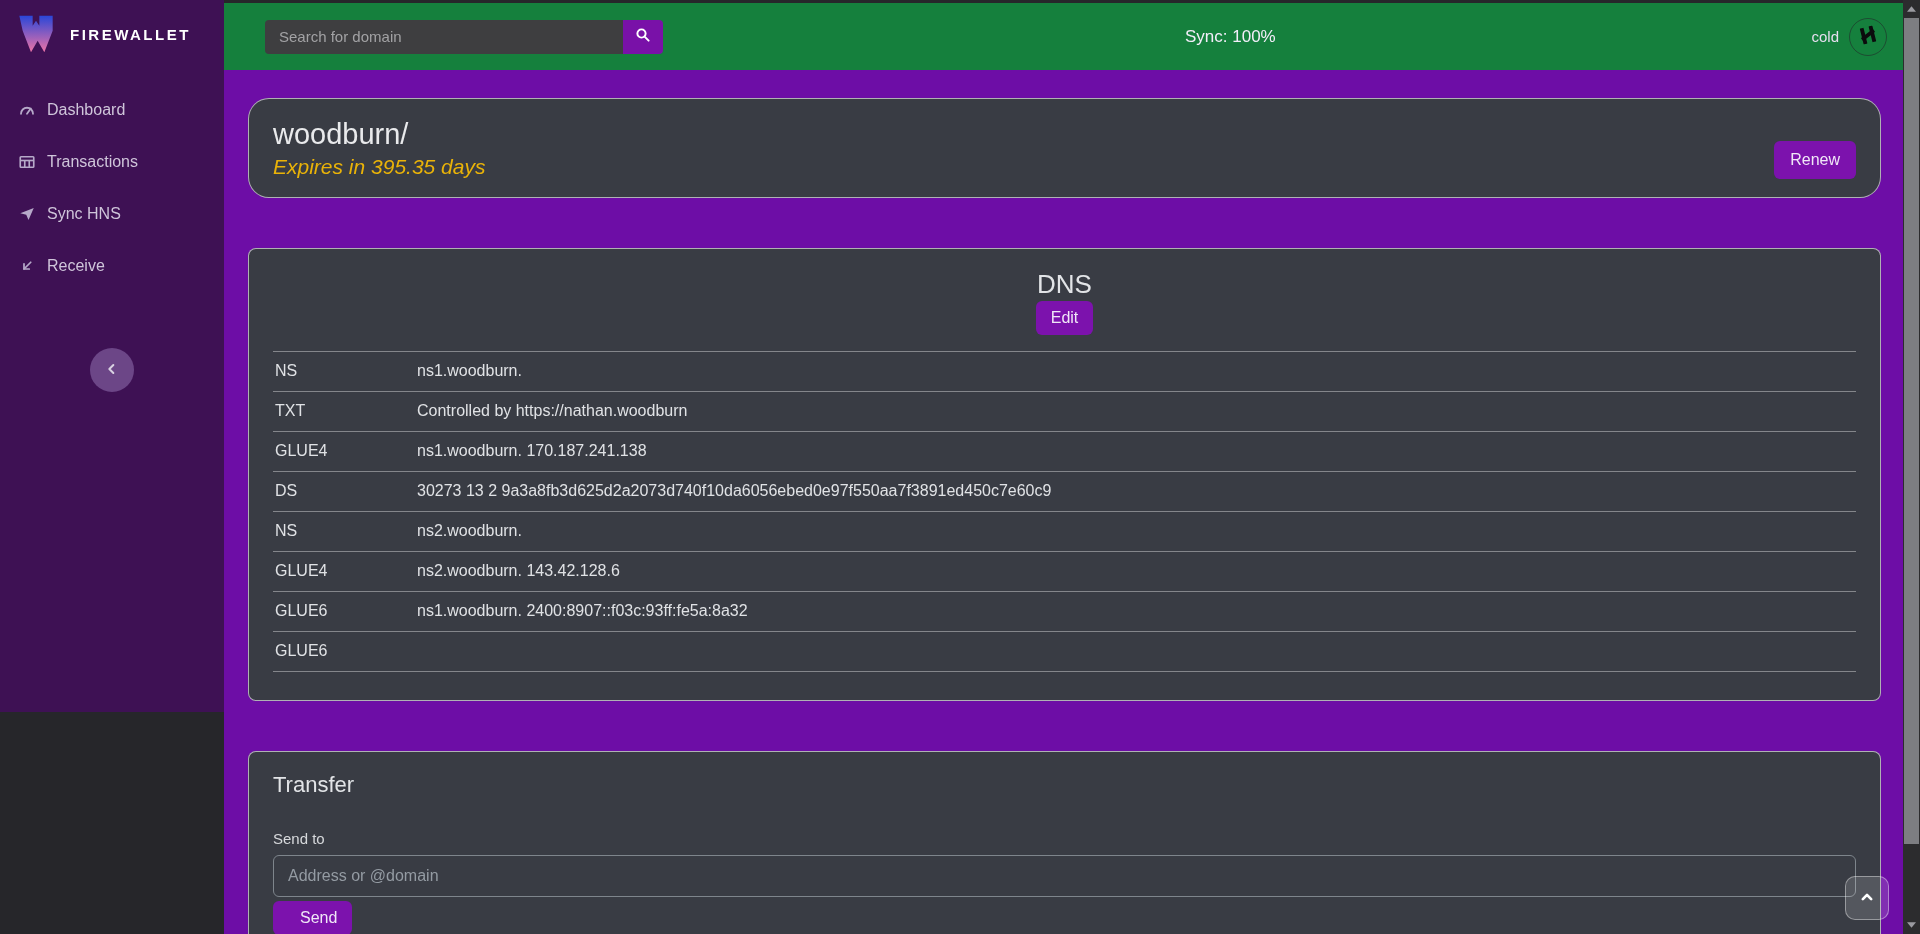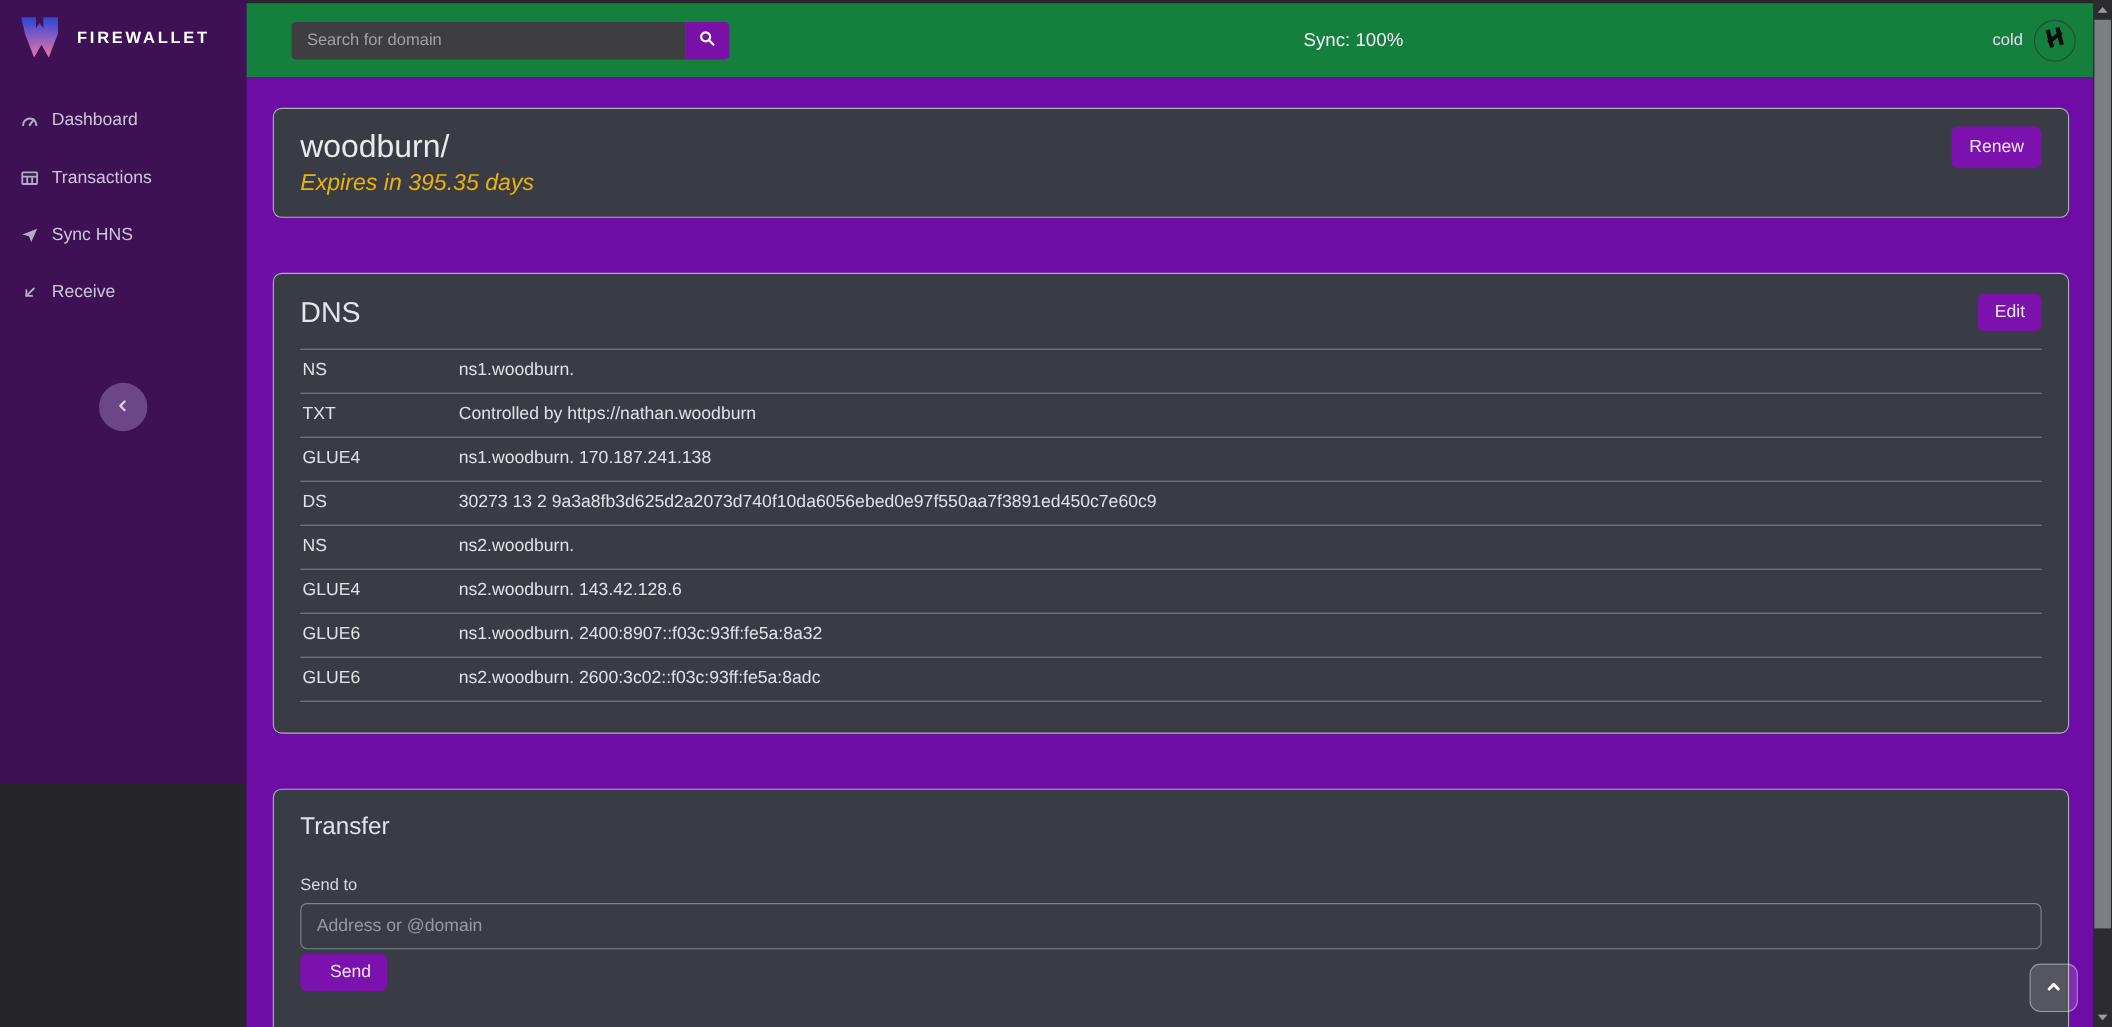--- a/index.html
+++ b/index.html
@@ -65,31 +65,31 @@
     border:1px solid rgba(35,35,40,0.55); cursor:pointer;
     display:flex; align-items:center; justify-content:center; background:transparent;
   }
 
   
   .content { padding:28px 22px 0 24px; }
   .card {
     background:#393c44; border:1px solid rgba(255,255,255,0.6);
     border-radius:8px; margin-bottom:50px; padding:16px 24px;
   }
-  .domain-card { display:flex; align-items:flex-start; justify-content:space-between; padding:16px 24px 18px 24px; }
+  .domain-card { display:flex; align-items:flex-end; justify-content:space-between; padding:16px 24px 18px 24px;border-radius:21px; }
   .domain-title { font-size:29px; line-height:38px; color:#e9eaec; font-weight:400; }
   .domain-sub { margin-top:2px; font-size:21px; color:#eab308;font-style:italic; }
   .btn {
     background:#7c12ad; color:#f0e7f7; border:none; border-radius:6px;
     font-size:16px; cursor:pointer; font-family:"Liberation Sans", sans-serif;
   }
   .btn-lg { padding:10px 16px; }
   .btn-md { padding:8px 15px; }
 
-  .card-head { display:flex; align-items:flex-end; justify-content:space-between; }
+  .card-head { display:flex; align-items:center; justify-content:space-between;flex-direction:column; }
   .card-title { font-size:26px; line-height:34px; color:#e2e4e7; font-weight:400; }
 
   .dns-table { margin-top:16px; }
   .dns-row {
     display:grid; grid-template-columns:142px 1fr; align-items:center;
     border-top:1px solid rgba(255,255,255,0.38);
     padding:10px 0 11px 2px; font-size:16px; color:#e0e2e5;
   }
   .dns-row:last-child { border-bottom:1px solid rgba(255,255,255,0.38); }
   .dns-card { padding:18px 24px 28px 24px; }
@@ -270,21 +270,20 @@
         <div class="dns-row">
           <span>GLUE4</span>
           <span>ns2.woodburn. 143.42.128.6</span>
         </div>
         <div class="dns-row">
           <span>GLUE6</span>
           <span>ns1.woodburn. 2400:8907::f03c:93ff:fe5a:8a32</span>
         </div>
         <div class="dns-row">
           <span>GLUE6</span>
-          <span>ns2.woodburn. 2600:3c02::f03c:93ff:fe5a:8adc</span>
         </div>
       </div>
     </section>
 
     <section class="card transfer-card">
       <div class="transfer-title">Transfer</div>
       <div class="field-label">Send to</div>
       <input class="transfer-input" type="text" placeholder="Address or @domain" style="">
       <button class="btn btn-md send-btn">Send</button>
     </section>

